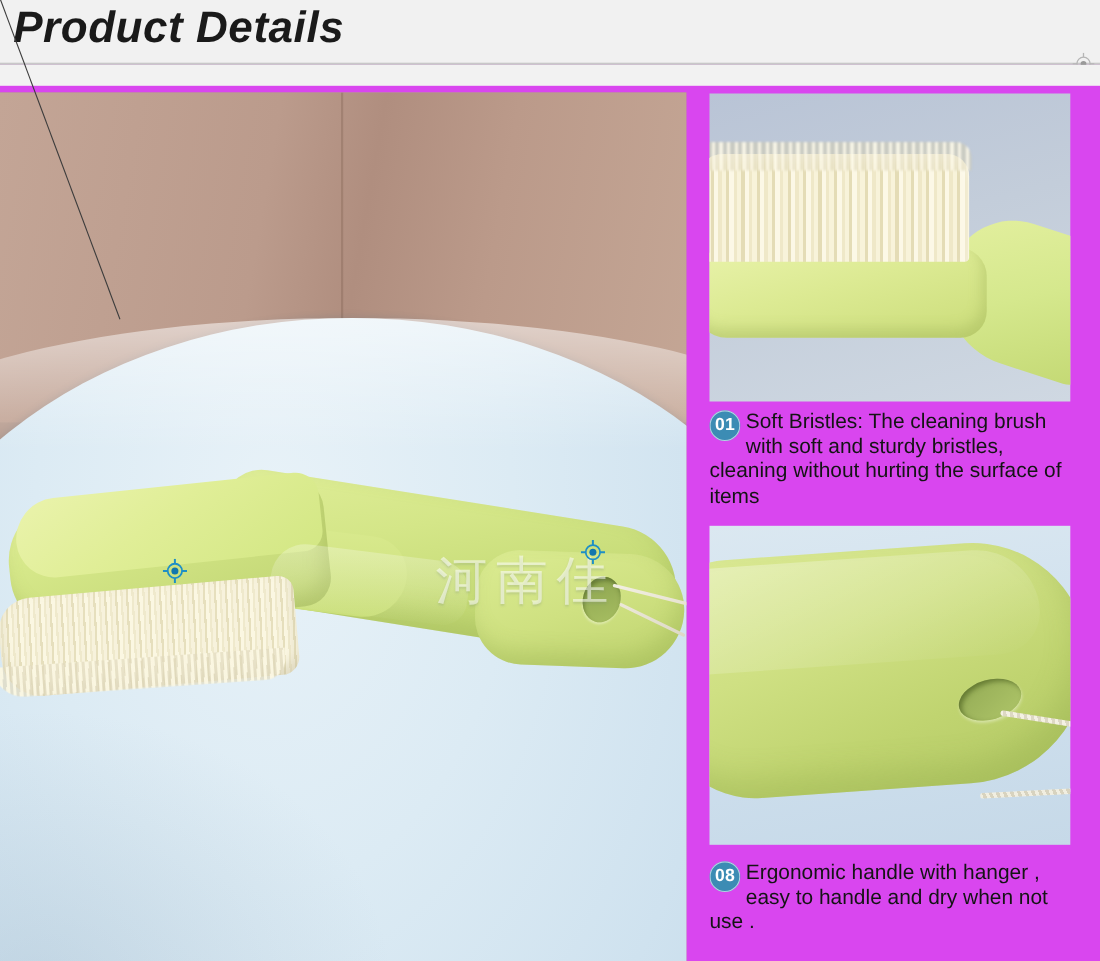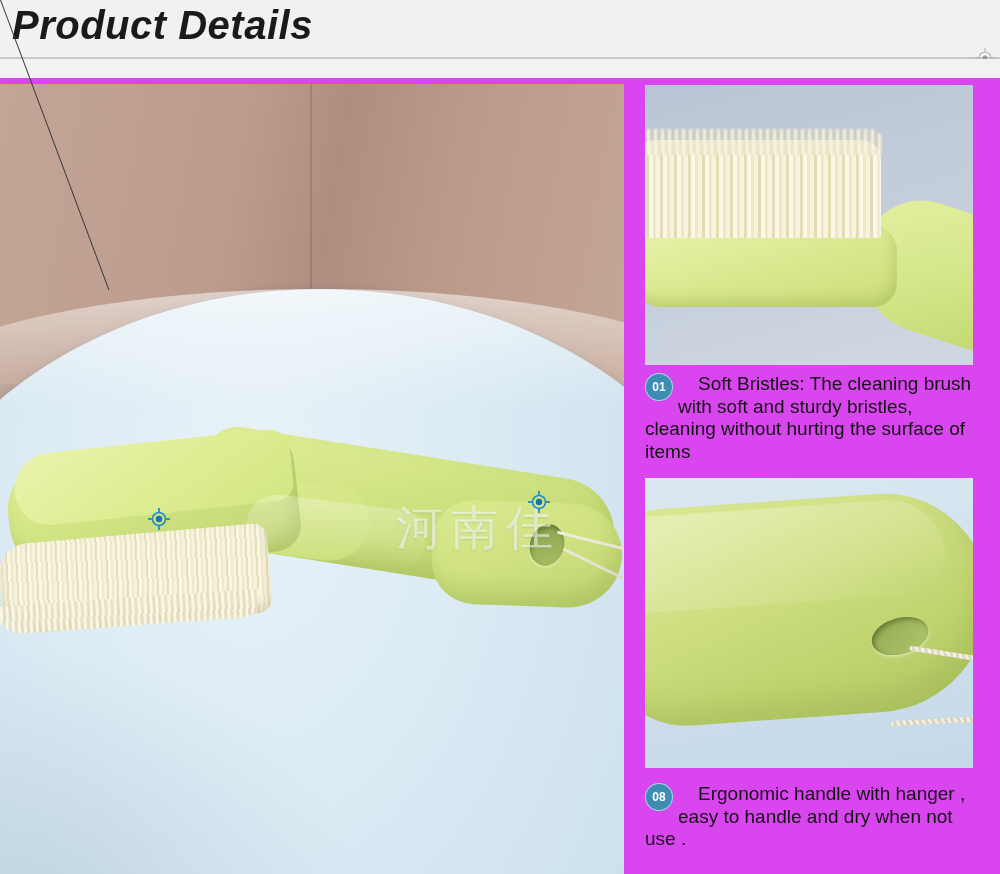--- a/index.html
+++ b/index.html
@@ -257,30 +257,29 @@
 
   
   .caption { position: absolute; left: 645px; width: 332px; }
   #caption-1 { top: 373px; }
   #caption-2 { top: 783px; }
   .cap-badge {
     float: left;
     width: 28px; height: 28px; border-radius: 50%;
     background: #3c8cb4;
     color: #ffffff;
-    font-size: 12px; font-weight: bold;
+    font-size: 16px; font-weight: bold;
     text-align: center; line-height: 28px;
     margin-right: 5px;
     font-family: "Liberation Sans", sans-serif;
     box-shadow: 0 0 0 1px rgba(255,255,255,0.6) inset;
   }
   .cap-text {
     font-size: 19px; line-height: 22.5px; color: #141414;
     font-family: "Liberation Sans", sans-serif;
-    margin-left: 20px;
   }
 </style>
 </head>
 <body>
 
 <div id="page">
 
   <div id="header">
     <div id="page-title">Product Details</div>
     <div id="header-rule"></div>

